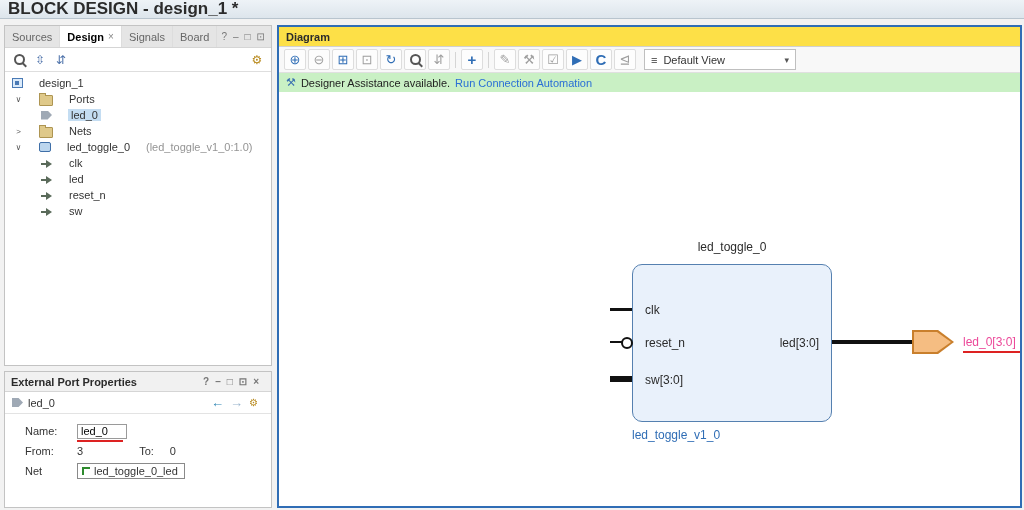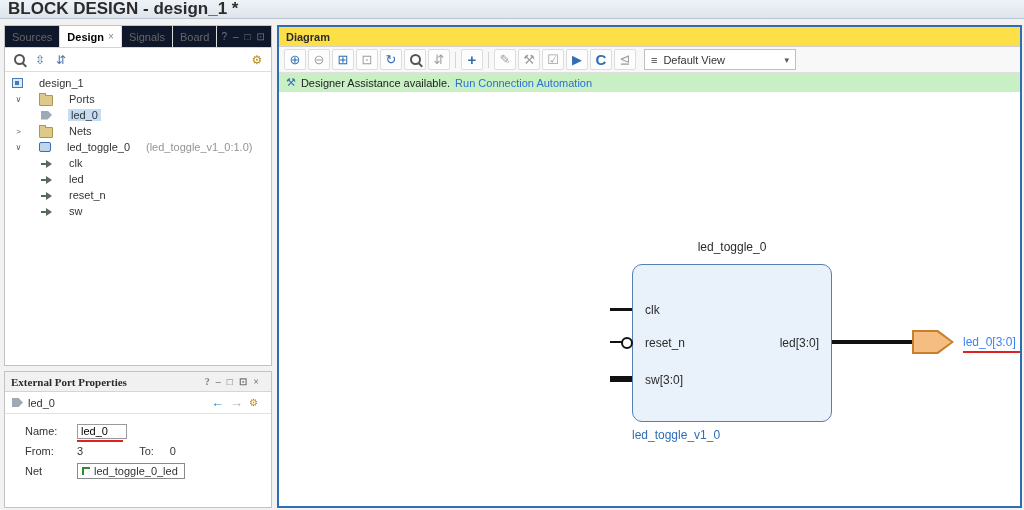--- a/index.html
+++ b/index.html
@@ -16,21 +16,21 @@
     background:linear-gradient(#eef3f7,#dde5ec);
     border-bottom:1px solid #b8c4ce;
     display:flex;align-items:center;padding-left:8px;box-sizing:border-box;
     font-weight:bold;color:#2b2b2b;font-size:17px;
   }
   
   .panel{position:absolute;background:#fff;border:1px solid #c3c3c3;box-sizing:border-box;display:flex;flex-direction:column;}
   #tree-panel{left:4px;top:25px;width:268px;height:341px;}
   #props-panel{left:4px;top:371px;width:268px;height:137px;}
   
-  .tabbar{height:21px;background:#0f172a;border-bottom:1px solid #d5d5d5;display:flex;align-items:stretch;color:#666;flex:none;}
+  .tabbar{height:21px;background:#e5e5e5;border-bottom:1px solid #d5d5d5;display:flex;align-items:stretch;color:#666;flex:none;}
   .tab{padding:0 7px;display:flex;align-items:center;gap:4px;border-right:1px solid #dddddd;}
   .tab.active{background:#ffffff;color:#000;font-weight:bold;}
   .tab-close{color:#888;font-weight:normal;font-size:10px;}
   .bar-controls{margin-left:auto;display:flex;gap:6px;align-items:center;padding-right:6px;color:#777;font-size:10px;}
   
   .panel-toolbar{height:23px;border-bottom:1px solid #dedede;display:flex;align-items:center;gap:3px;padding:0 5px;flex:none;}
   .tbtn{min-width:18px;height:18px;display:flex;align-items:center;justify-content:center;font-size:12px;color:#4a6fa8;border-radius:2px;}
   .mag{position:relative;width:7px;height:7px;border:2px solid #555;border-radius:50%;display:inline-block;}
   .mag::after{content:"";position:absolute;right:-4px;bottom:-3px;width:5px;height:2px;background:#555;transform:rotate(45deg);}
   .gear{color:#b88a1e;}
@@ -45,21 +45,21 @@
   .i-design{width:11px;height:10px;background:#dcebfa;border:1px solid #4a7ab5;box-sizing:border-box;position:relative;flex:none;}
   .i-design::after{content:"";position:absolute;left:2px;top:2px;width:4px;height:4px;background:#4a7ab5;}
   .i-folder{width:12px;height:9px;background:#dfc98a;border:1px solid #ae9552;border-radius:1px;position:relative;margin-top:2px;flex:none;}
   .i-folder::before{content:"";position:absolute;top:-3px;left:-1px;width:5px;height:2px;background:#dfc98a;border:1px solid #ae9552;border-bottom:none;}
   .i-port{width:11px;height:9px;background:#9fa9b5;clip-path:polygon(0 0,60% 0,100% 50%,60% 100%,0 100%);flex:none;}
   .i-ip{width:12px;height:10px;background:#bcd6ee;border:1px solid #3f6fa8;border-radius:2px;box-sizing:border-box;flex:none;}
   .i-pin{position:relative;width:12px;height:9px;flex:none;}
   .i-pin::before{content:"";position:absolute;left:0;top:4px;width:5px;height:2px;background:#5a6a5a;}
   .i-pin::after{content:"";position:absolute;left:5px;top:1px;border-left:6px solid #5a6a5a;border-top:4px solid transparent;border-bottom:4px solid transparent;}
   
-  .props-header{height:19px;background:#f1f1f1;border-bottom:1px solid #d5d5d5;display:flex;align-items:center;padding:0 6px;font-weight:bold;color:#2b2b2b;flex:none;font-family:Liberation Serif, serif;}
+  .props-header{height:19px;background:#f1f1f1;border-bottom:1px solid #d5d5d5;display:flex;align-items:center;padding:0 6px;font-weight:bold;color:#2b2b2b;flex:none;}
   .props-objrow{height:21px;border-bottom:1px solid #e3e3e3;display:flex;align-items:center;gap:5px;padding:0 7px;flex:none;}
   .nav-back{color:#2f86b5;font-size:13px;} .nav-fwd{color:#9ab5cd;font-size:13px;}
   .props-body{flex:1;padding:7px 9px 0 9px;}
   .frow{display:flex;align-items:center;height:20px;}
   .flabel{width:52px;color:#333;margin-left:11px;}
   .input-wrap{position:relative;display:inline-block;}
   .field-input{width:42px;height:13px;border:1px solid #9a9a9a;font-size:11px;padding:0 3px;font-family:"Liberation Sans",sans-serif;}
   .red-underline{position:absolute;left:0;bottom:-3px;width:46px;height:2px;background:#dd2222;}
   .to-label{margin-left:56px;margin-right:16px;}
   .net-chip{border:1px solid #8a8a8a;padding:1px 6px 1px 4px;display:inline-flex;align-items:center;gap:4px;}
@@ -81,21 +81,21 @@
   .canvas{position:relative;flex:1;background:#ffffff;overflow:hidden;}
   .block{position:absolute;left:353px;top:172px;width:200px;height:158px;background:#e9f1fb;border:1px solid #5580b0;border-radius:10px;box-sizing:border-box;}
   .block-title{position:absolute;left:353px;top:148px;width:200px;text-align:center;font-size:12px;color:#2b2b2b;}
   .block-sub{position:absolute;left:353px;top:336px;width:200px;text-align:left;font-size:12px;color:#2f6db5;}
   .pl{position:absolute;left:12px;transform:translateY(-50%);font-size:12px;color:#2b2b2b;}
   .pr{position:absolute;right:12px;transform:translateY(-50%);font-size:12px;color:#2b2b2b;}
   .stub{position:absolute;background:#111;}
   .bubble{position:absolute;width:8px;height:8px;border:2px solid #111;border-radius:50%;background:#fff;box-sizing:content-box;}
   .ext-port{position:absolute;left:633px;top:238px;width:42px;height:24px;background:#c97f2c;clip-path:polygon(0 0,62% 0,100% 50%,62% 100%,0 100%);}
   .ext-port-inner{position:absolute;left:2px;top:2px;right:3px;bottom:2px;background:#f5bd82;clip-path:polygon(0 0,62% 0,100% 50%,62% 100%,0 100%);}
-  .ext-label{position:absolute;left:684px;top:250px;transform:translateY(-50%);font-size:12px;color:#3b82f6;}
+  .ext-label{position:absolute;left:684px;top:250px;transform:translateY(-50%);font-size:12px;color:#ec4899;}
   .red-line{position:absolute;left:684px;top:259px;width:62px;height:2px;background:#dd2222;}
 </style>
 </head>
 <body>
 
 <div class="titlebar">
   <span>BLOCK DESIGN - design_1 *</span>
 </div>
 
 <div id="tree-panel" class="panel">

